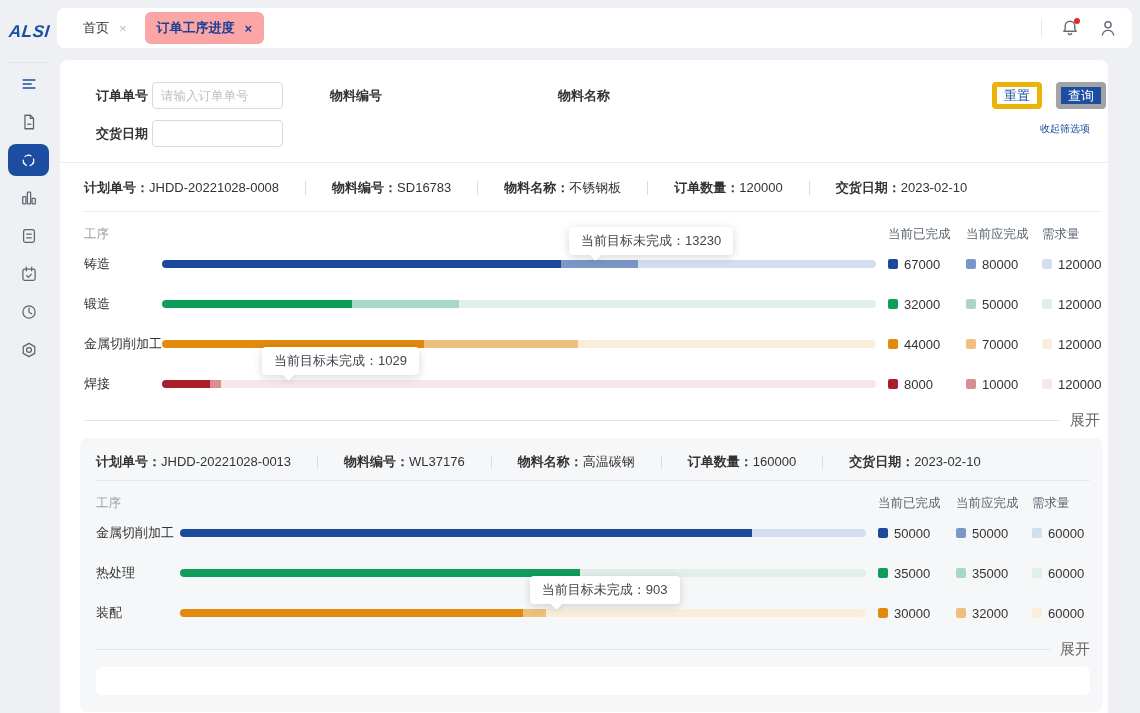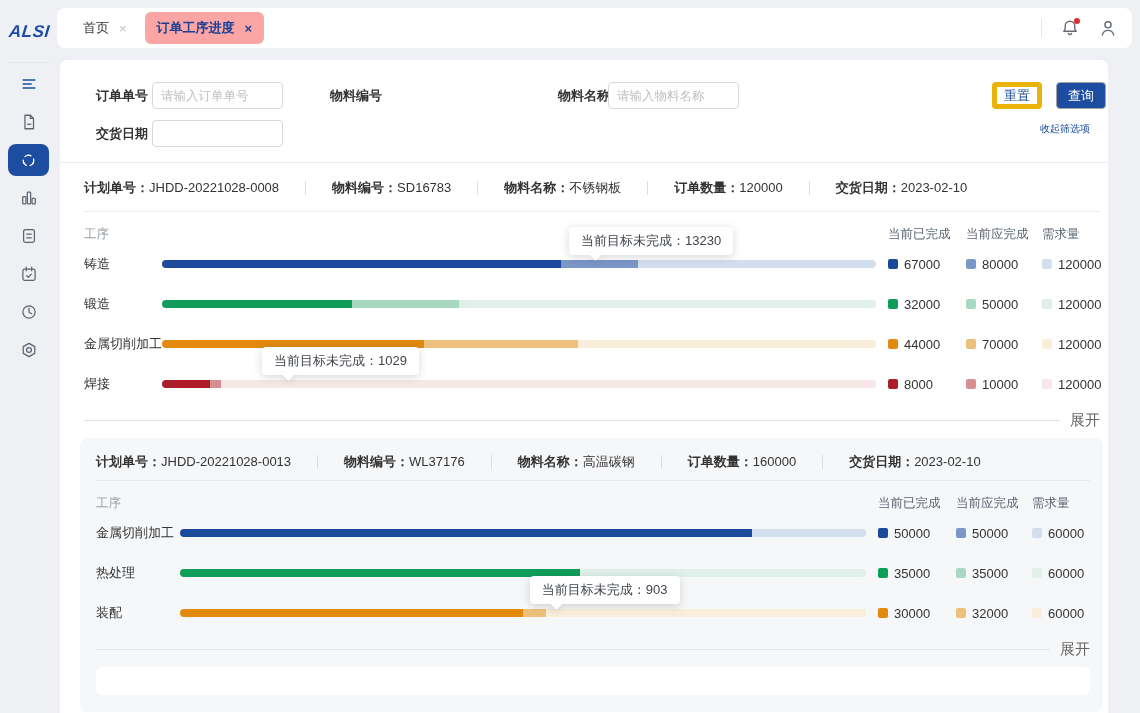--- a/index.html
+++ b/index.html
@@ -34,21 +34,21 @@
   .main { position:absolute; left:60px; top:60px; width:1048px; bottom:0; background:#fff; border-radius:8px 8px 0 0; }
 
   
   .filters { position:relative; height:103px; border-bottom:1px solid #ececec; font-size:13px; }
   .f-label { position:absolute; height:27px; line-height:27px; font-weight:bold; color:#333; }
   .f-input { position:absolute; width:131px; height:27px; border:1px solid #d9d9d9; border-radius:4px; padding:0 8px;
              font-size:12.5px; color:#333; outline:none; font-family:inherit; }
   .f-input::placeholder { color:#bfbfbf; }
   .btn { position:absolute; top:22px; width:50px; height:27px; border-radius:4px; font-size:13px; cursor:pointer; font-family:inherit; }
   .btn-reset { right:66px; background:#fff; border:5px solid #eab308; color:#1c4da1; }
-  .btn-search { right:2px; background:#1c4da1; border:1px solid #a3a3a3; color:#fff; }
+  .btn-search { right:2px; background:#1c4da1; border:5px solid #a3a3a3; color:#fff; }
   .collapse-link { position:absolute; right:18px; top:62px; font-size:10px; color:#1c4da1; cursor:pointer; }
 
   
   .card.plain { padding:0 8px 0 24px; }
   .card.inset { margin:10px 5px 0 20px; background:#f6f7f9; border-radius:8px; padding:0 13px 0 16px;
                 height:274px; overflow:hidden; }
   .chead { display:flex; align-items:center; font-size:13px; padding:16px 0 14px; border-bottom:1px solid #ececec; }
   .card.inset .chead { padding:15px 0 9px; border-bottom:1px solid #e7e8ea; }
   .flbl { font-weight:bold; color:#333; }
   .fval { color:#333; }
@@ -162,21 +162,20 @@
 <main class="main">
 
   <section class="filters" id="filters-host">
     <button class="btn btn-reset">重置</button>
     <button class="btn btn-search">查询</button>
     <a class="collapse-link">收起筛选项</a>
   <span class="f-label" style="left: 36px; top: 22px;">订单单号</span>
       <input class="f-input" placeholder="请输入订单单号" style="left: 92px; top: 22px;">
       <span class="f-label" style="left: 270px; top: 22px;">物料编号</span>
       <span class="f-label" style="left: 498px; top: 22px;">物料名称</span>
-      <input class="f-input" placeholder="请输入物料名称" style="left: 548px; top: 22px;">
       <span class="f-label" style="left: 36px; top: 60px;">交货日期</span>
       <input class="f-input" placeholder="" style="left: 92px; top: 60px;">
     </section>
 
   <div id="cards-host">
       <section class="card plain">
         <div class="chead">
           <span class="fld"><span class="flbl">计划单号：</span><span class="fval">JHDD-20221028-0008</span></span>
           <span class="vsep"></span>
           <span class="fld"><span class="flbl">物料编号：</span><span class="fval">SD16783</span></span>

